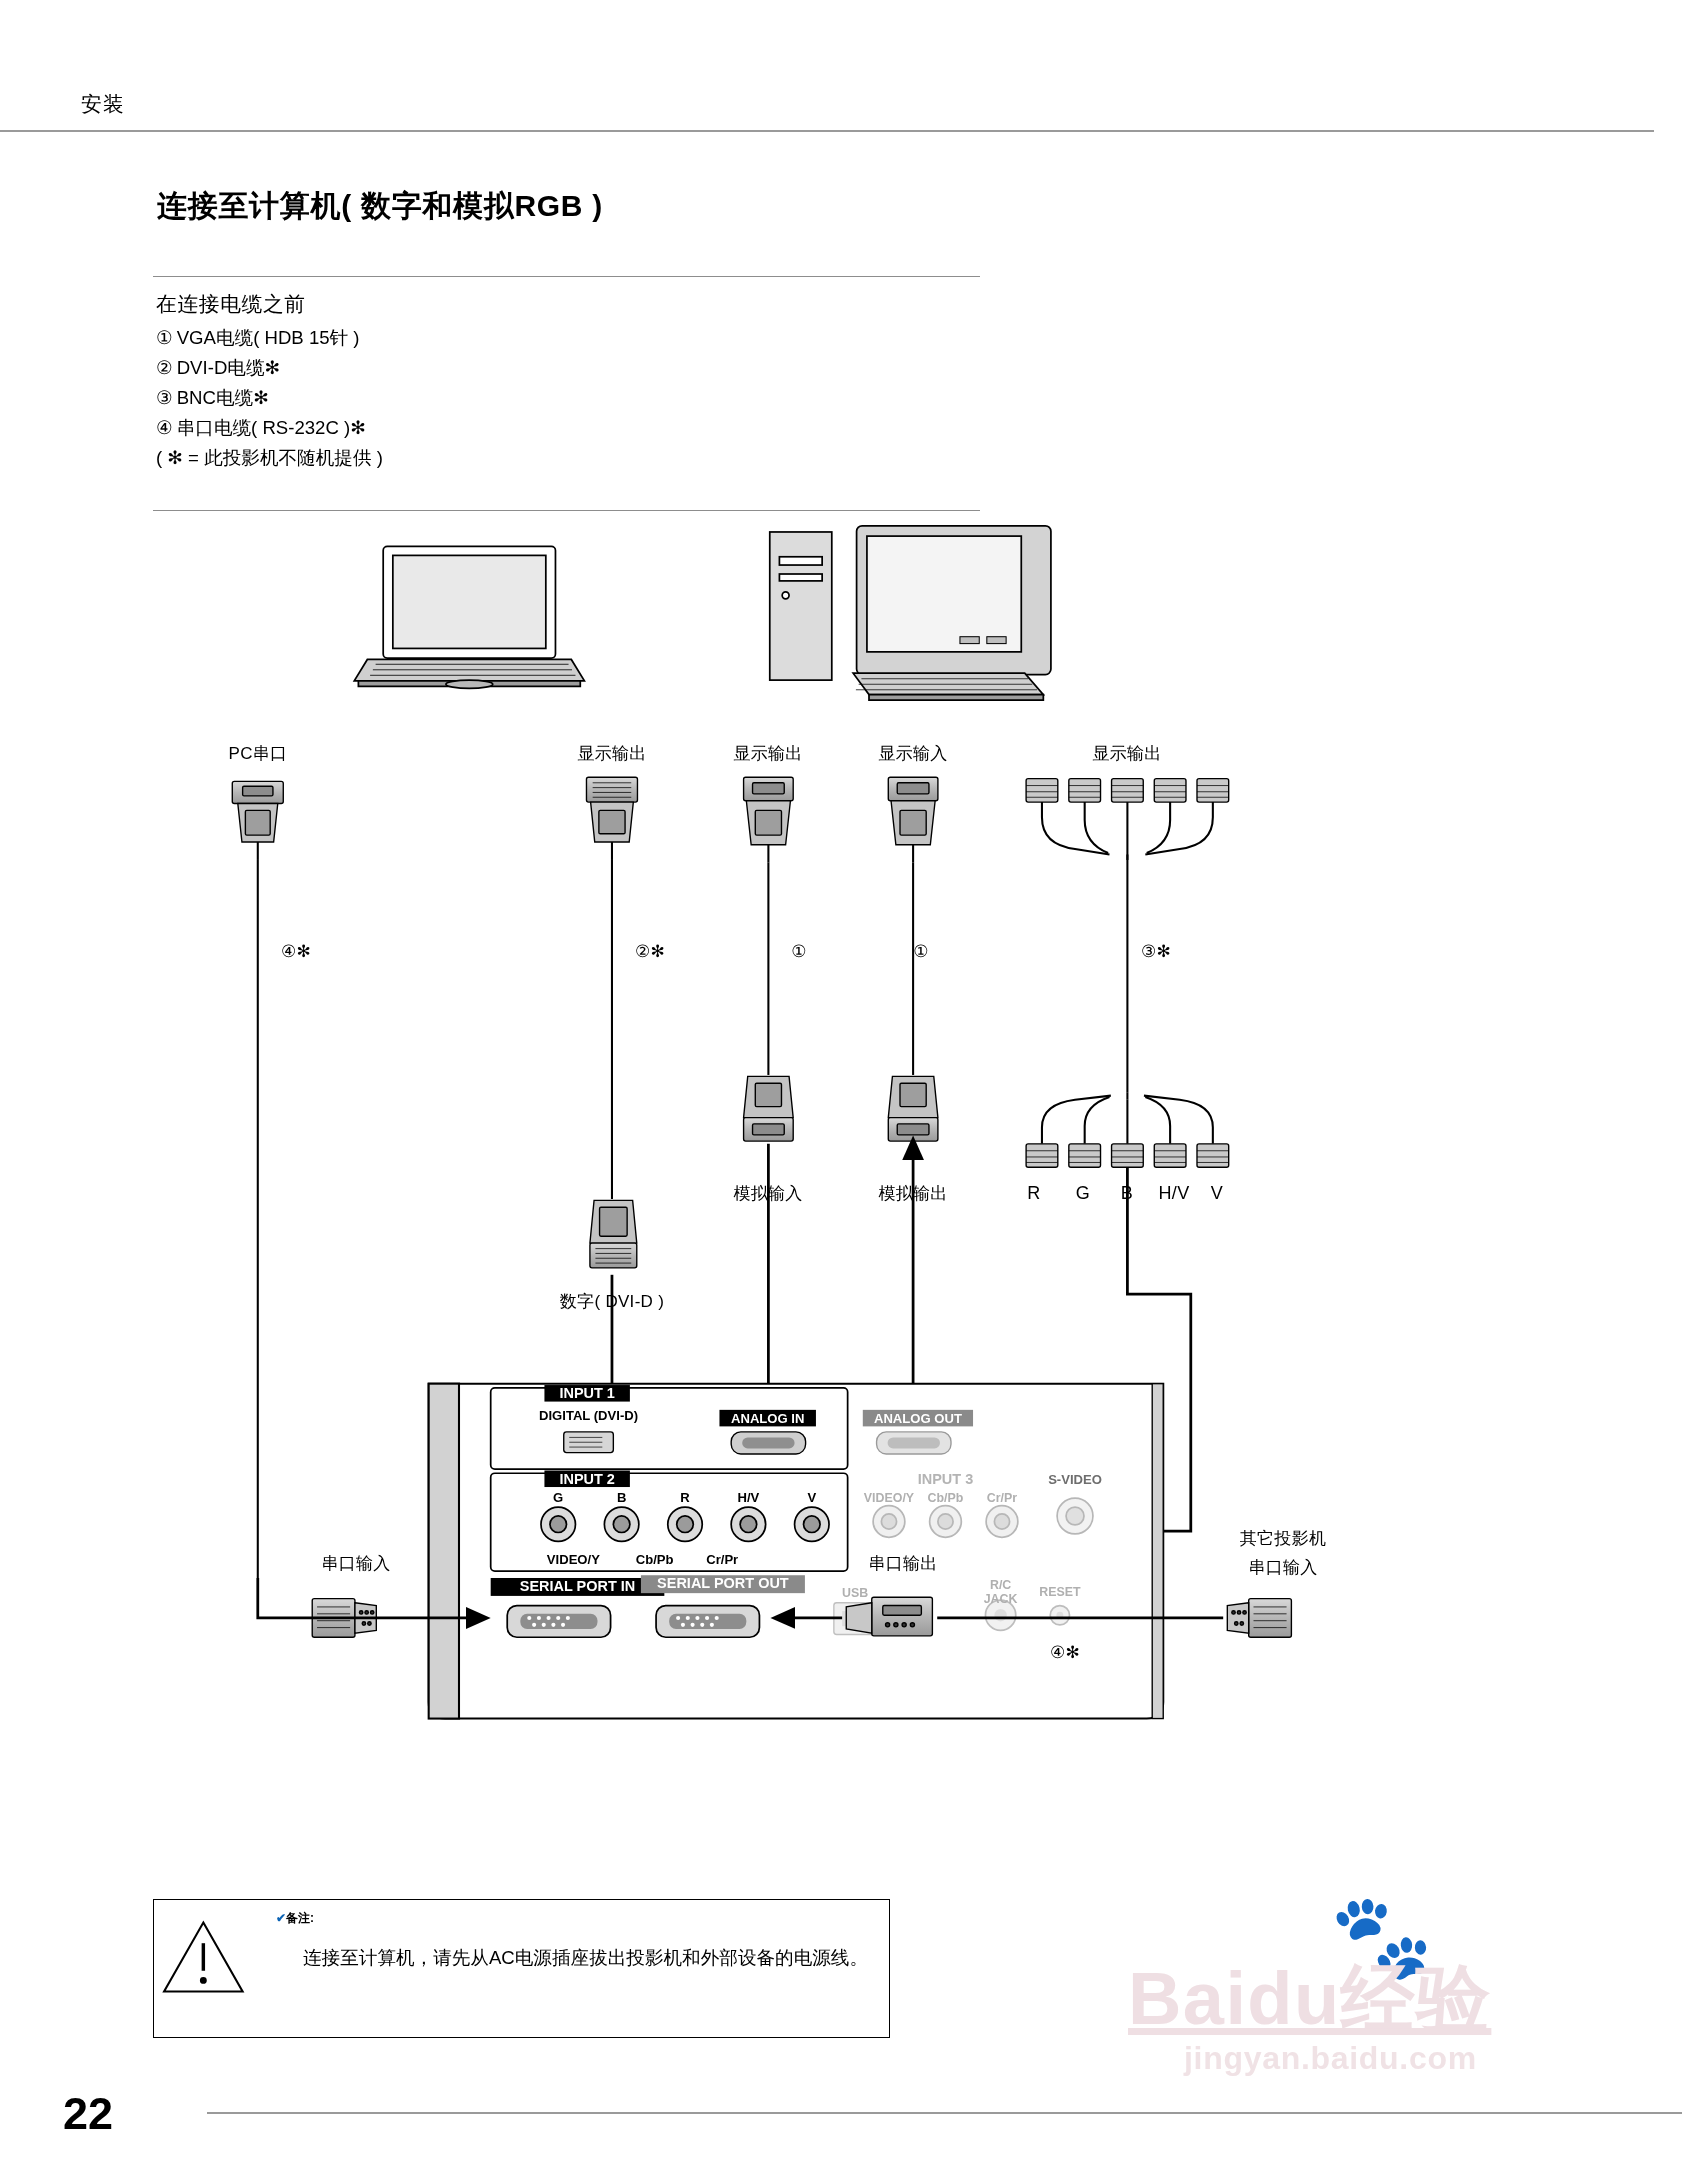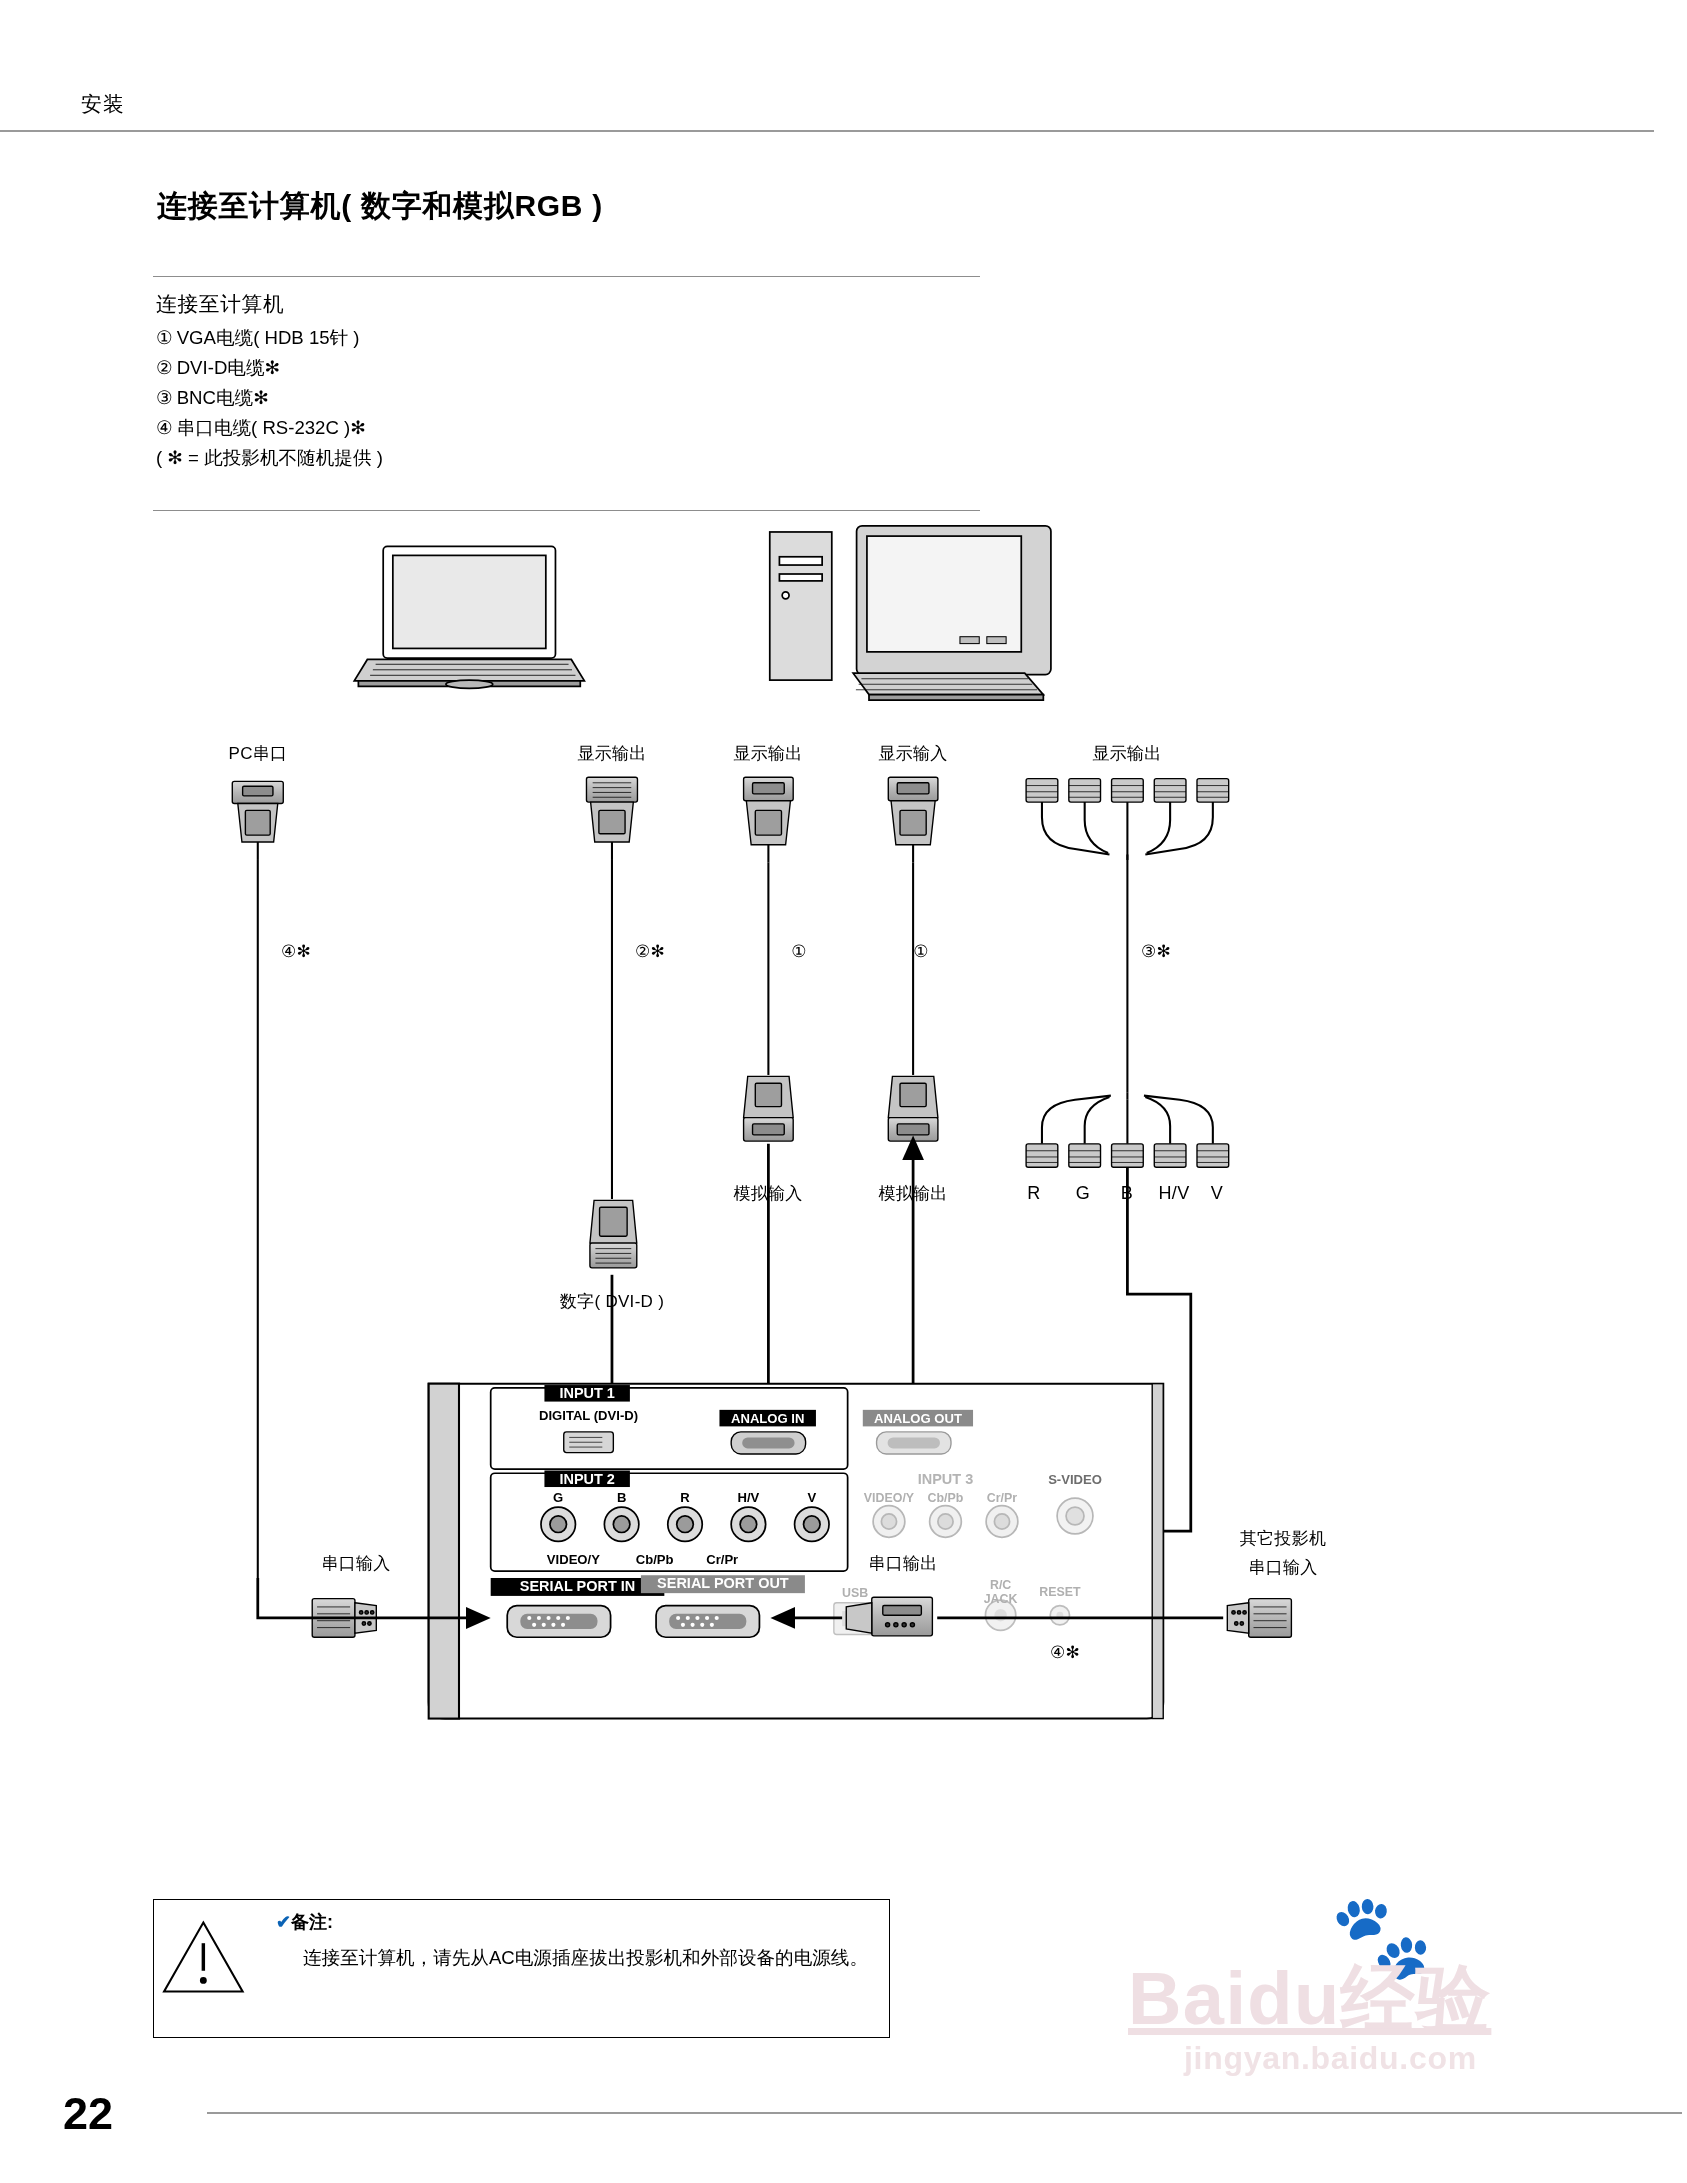--- a/index.html
+++ b/index.html
@@ -110,21 +110,21 @@
     top: 1899px;
     width: 737px;
     height: 139px;
     border: 1.4px solid #000;
     box-sizing: border-box;
   }
   .note-title {
     position: absolute;
     left: 276px;
     top: 1910px;
-    font-size: 18px;
+    font-size: 12px;
     font-weight: bold;
   }
   .note-body {
     position: absolute;
     left: 303px;
     top: 1942px;
     width: 579px;
     font-size: 18.6px;
     line-height: 32px;
   }
@@ -179,21 +179,21 @@
 
 <div class="page">
 
   <div class="hdr-text">安装</div>
   <div class="hdr-rule"></div>
 
   <div class="title">连接至计算机( 数字和模拟RGB )</div>
   <div class="rule-a"></div>
 
   <div class="cables">
-    <span class="lead">连接至计算机</span>
+    <span class="lead">在连接电缆之前</span>
     <span class="row">
       <span class="cnum">①</span><span>VGA电缆( HDB 15针 )</span>
     </span>
     <span class="row">
       <span class="cnum">②</span><span>DVI-D电缆✻</span>
     </span>
     <span class="row">
       <span class="cnum">③</span><span>BNC电缆✻</span>
     </span>
     <span class="row">

